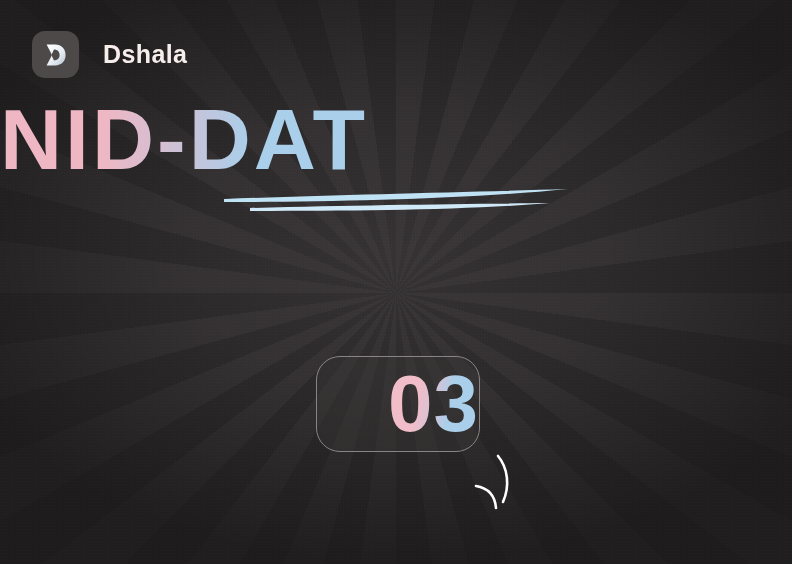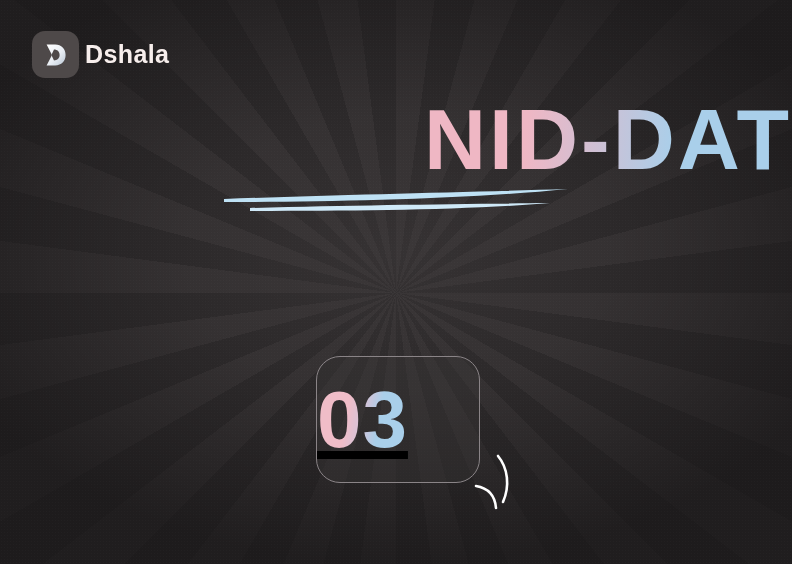--- a/index.html
+++ b/index.html
@@ -63,21 +63,21 @@
 
   .content { position:absolute; inset:0; }
 
   
   .brand {
     position: absolute;
     left: 32px;
     top: 31px;
     display: flex;
     align-items: center;
-    gap: 6px;
+    gap: 24px;
   }
   .brand-mark {
     width: 47px; height: 47px;
     border-radius: 13px;
     background: #4e4949;
     display: flex; align-items:center; justify-content:center;
   }
   .brand-mark svg { display:block; }
   .brand-name {
     font-size: 25px;
@@ -85,22 +85,21 @@
     letter-spacing: .4px;
     color: #f7eeec;
     line-height: 1;
   }
 
   
   .headline-wrap {
     position: absolute;
     left: 0; right: 0;
     top: 96px;
-    text-align: right;
-    margin-left: 18px;
+    text-align: left;
   }
   .headline {
     display: inline-block;
     font-size: 86px;
     font-weight: 800;
     letter-spacing: 3px;
     line-height: 1;
     background: linear-gradient(95deg,
         #efb7c4 0%,
         #efb7c4 28%,
@@ -136,28 +135,27 @@
     line-height: 1;
     color: #f8efed;
   }
 
   
   .badge {
     position: absolute;
     left: 316px;
     top: 356px;
     width: 164px;
-    height: 127px;
+    height: 96px;
     border: 1.4px solid #8a8487;
     border-radius: 24px;
     background: rgba(58,54,55,0.38);
     display: flex;
     align-items: center;
-    justify-content: flex-start;
-    text-decoration: underline;
+    justify-content: flex-end;
   }
   .badge-number {
     font-size: 80px;
     font-weight: 800;
     letter-spacing: 1px;
     line-height: 1;
     background: linear-gradient(100deg,
         #f0bdc8 0%,
         #f0bdc8 34%,
         #d4c3d8 50%,

